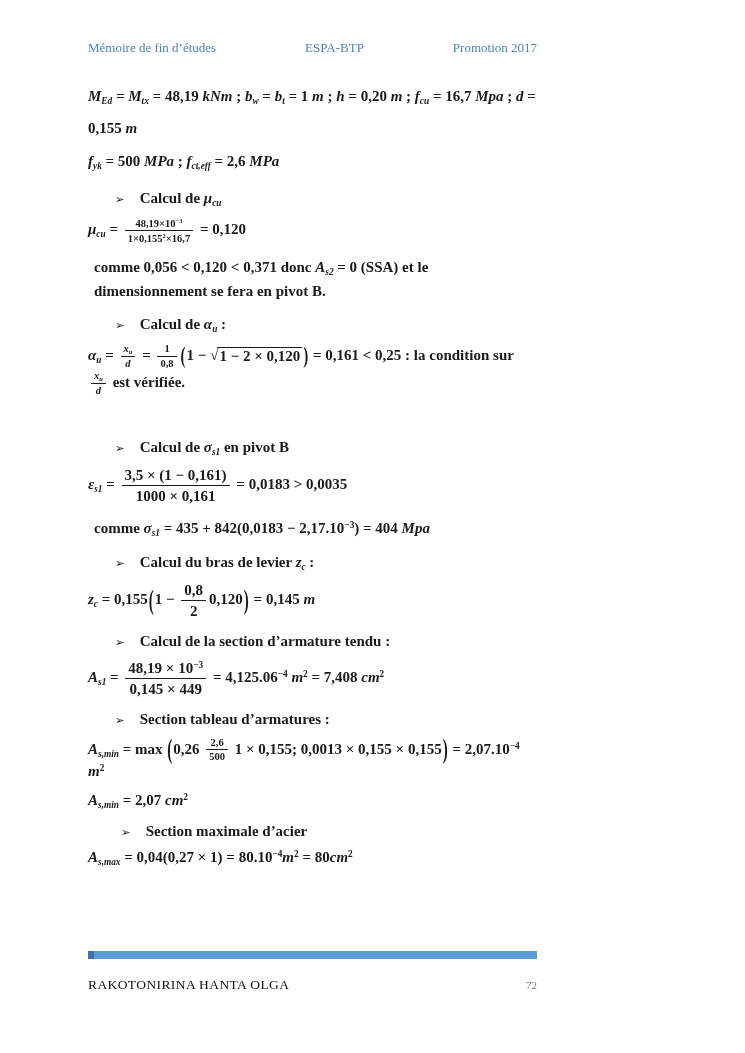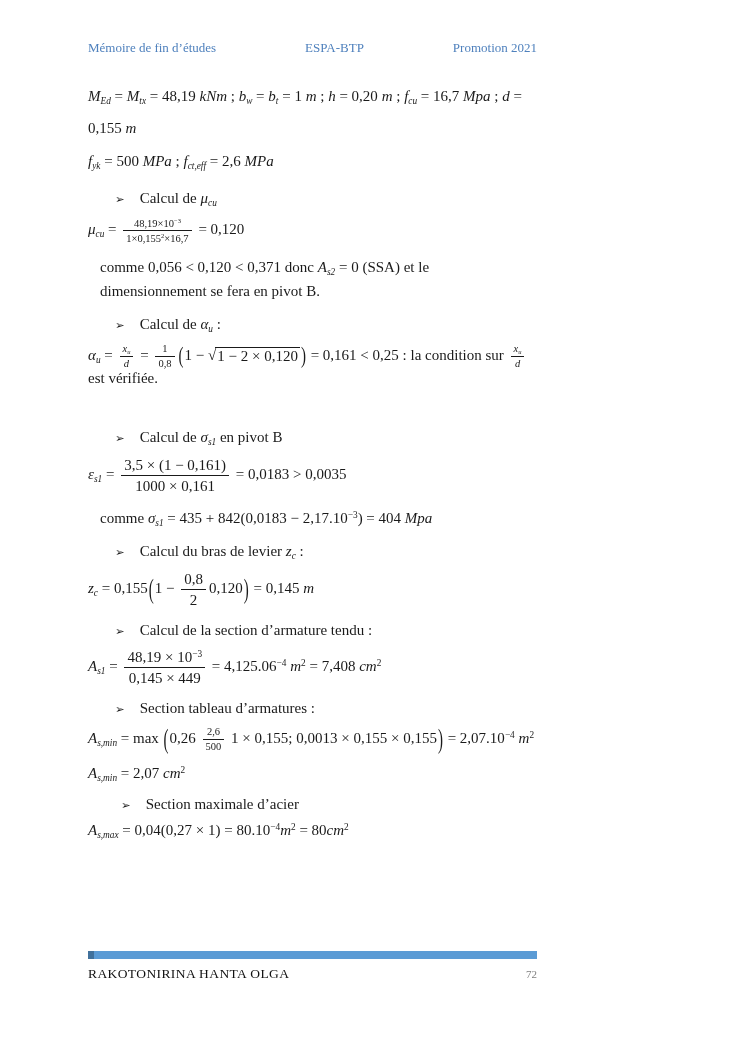--- a/index.html
+++ b/index.html
@@ -11,23 +11,23 @@
     color:var(--text,#1a1a1a);
     overflow:hidden;
     box-sizing:border-box;
   }
   .header{
     display:flex;justify-content:space-between;align-items:baseline;
     padding:40px 86px 0 88px;
     color:var(--header-blue,#4f81bd);
     font-size:13px;
   }
-  .content{padding:24px 86px 0 88px;font-size:15px;}
+  .content{padding:24px 86px 0 88px;font-size:15px;font-weight:bold;}
   .given{line-height:2.15;margin:0 0 6px;}
-  .para{line-height:1.55;margin:8px 12px;}
+  .para{line-height:1.55;margin:8px 6px;}
   .bullet{display:flex;align-items:baseline;margin:13px 0 9px;padding-left:27px;}
   .bullet .arrow{font-family:"DejaVu Sans",sans-serif;font-size:11.5px;margin-right:15px;flex:none;}
   .bullet.indent-more{padding-left:33px;}
   .bullet.gap-top{margin-top:42px;}
   .formula{margin:9px 0 12px;}
   
   .mi{font-style:italic;}
   .mr{font-style:normal;}
   .msb{font-style:italic;font-size:0.62em;vertical-align:-0.32em;letter-spacing:0;}
   .msp{font-size:0.62em;vertical-align:0.55em;}
@@ -35,33 +35,33 @@
   .frac .num{border-bottom:1px solid currentColor;padding:0 3px 1px;}
   .frac .den{padding:1px 3px 0;}
   .frac.small{font-size:0.70em;line-height:1.12;}
   .sqrt{display:inline-flex;align-items:stretch;}
   .sqrt .rad{line-height:1.1;}
   .sqrt .radbody{border-top:1px solid currentColor;padding:0 2px;margin-left:-1px;}
   .bigp{display:inline-block;vertical-align:middle;margin:0 1px;}
   
   .footer{position:absolute;left:88px;right:86px;top:951px;}
   .footer-bar{height:8px;background:var(--footer-bar,#5b9bd5);border-left:6px solid var(--footer-bar-edge,#41719c);}
-  .footer-row{display:flex;justify-content:space-between;align-items:baseline;margin-top:7px;}
+  .footer-row{display:flex;justify-content:space-between;align-items:baseline;margin-top:18px;}
   .footer-author{font-size:13.5px;letter-spacing:0.4px;color:#111;}
   .footer-page{font-size:11px;color:var(--page-number,#808080);}
 </style>
 </head>
 <body>
 
 <div class="page">
 
   <div class="header">
     <span>Mémoire de fin d’études</span>
     <span>ESPA-BTP</span>
-    <span>Promotion 2021</span>
+    <span>Promotion 2017</span>
   </div>
 
   <div class="content">
 
     <p class="given">
       <span class="math-line"><span class="mi">M</span><span class="msb">Ed</span><span class="mr"> = </span><span class="mi">M</span><span class="msb">tx</span><span class="mr"> = 48,19 </span><span class="mi">kNm</span><span class="mr"> ; </span><span class="mi">b</span><span class="msb">w</span><span class="mr"> = </span><span class="mi">b</span><span class="msb">t</span><span class="mr"> = 1 </span><span class="mi">m</span><span class="mr"> ; </span><span class="mi">h</span><span class="mr"> = 0,20 </span><span class="mi">m</span><span class="mr"> ; </span><span class="mi">f</span><span class="msb">cu</span><span class="mr"> = 16,7 </span><span class="mi">Mpa</span><span class="mr"> ; </span><span class="mi">d</span><span class="mr"> = 0,155 </span><span class="mi">m</span></span><br>
       <span class="math-line"><span class="mi">f</span><span class="msb">yk</span><span class="mr"> = 500 </span><span class="mi">MPa</span><span class="mr"> ; </span><span class="mi">f</span><span class="msb">ct,eff</span><span class="mr"> = 2,6 </span><span class="mi">MPa</span></span>
     </p>
 
     <div class="bullet">

